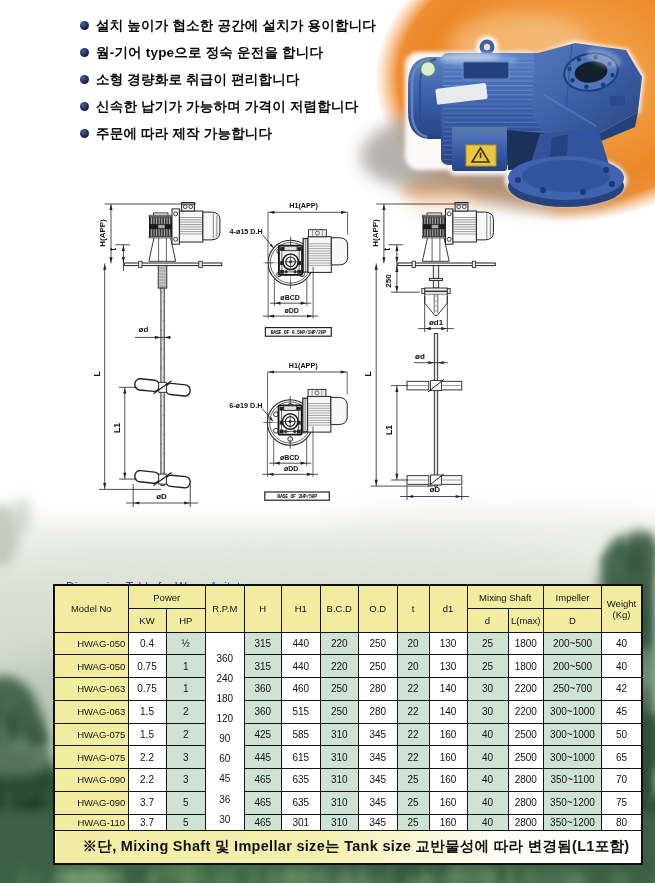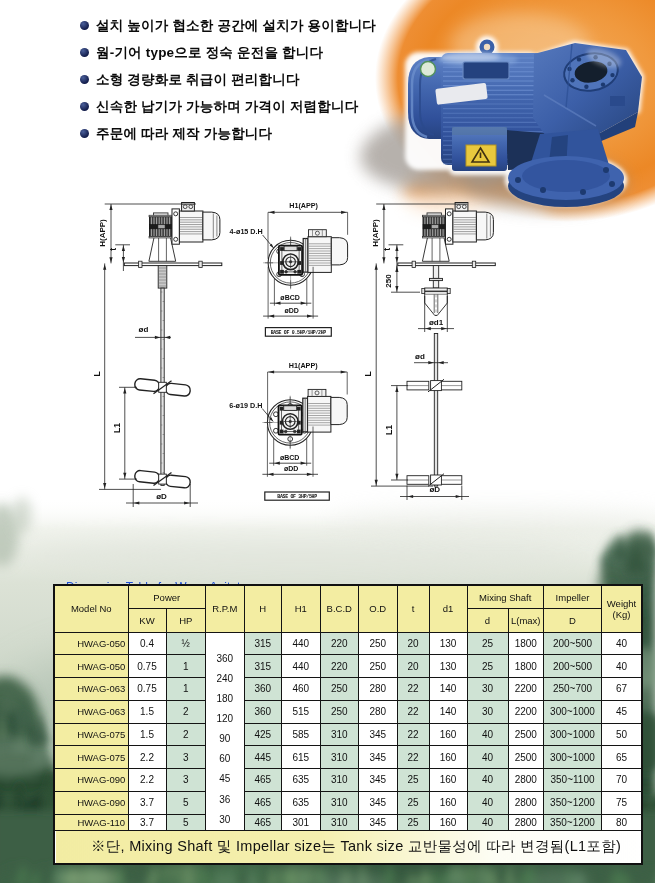--- a/index.html
+++ b/index.html
@@ -11,21 +11,21 @@
 .bl .dot{width:9px;height:9px;border-radius:50%;background:radial-gradient(circle at 35% 30%,#4a5f9a,#121c4a 70%);margin-right:7px;flex:0 0 9px;}
 #draw{position:absolute;left:0px;top:190px;width:520px;height:330px;z-index:2;}
 #tbl{position:absolute;left:0;top:560px;z-index:3;width:655px;}
 #title{position:absolute;left:66px;top:4px;font-size:12px;color:#1d4ed8;margin-top:16px;}
 table{border-collapse:collapse;position:absolute;left:53px;top:24px;table-layout:fixed;border:2px solid #111;}
 td,th{border:1.8px solid #141414;padding:0;text-align:center;vertical-align:middle;font-weight:normal;color:#111;}
 .hd{background:#f3eda2;font-size:9.5px;}
 .y{background:#f3eda2;padding-left:20px;}
 .g{background:#cfe3d4;}
 .w{background:#fff;}
-.note{background:linear-gradient(90deg,#f2eca2 0%,#f4efae 45%,#fdfdf4 75%,#ffffff 100%);font-weight:normal;font-size:14.5px;letter-spacing:0.3px;height:32px;padding-left:16px;}
+.note{background:linear-gradient(90deg,#f2eca2 0%,#f4efae 45%,#fdfdf4 75%,#ffffff 100%);font-weight:bold;font-size:14.5px;letter-spacing:0.3px;height:32px;padding-left:16px;}
 .dr td{font-size:10px;}
 .dr .y{font-size:9.5px;}
 td.rpm{font-size:10px;line-height:20.15px;vertical-align:top;padding-top:16px;}
 </style>
 </head>
 <body>
 <svg id="photo" viewBox="0 0 655 883">
 <defs>
 <linearGradient id="mist" x1="0" y1="0" x2="0" y2="1">
  <stop offset="0" stop-color="#ffffff" stop-opacity="0"></stop>
@@ -780,21 +780,21 @@
           <td class="g">1</td>
           <td class="g">360</td>
           <td class="w">460</td>
           <td class="g">250</td>
           <td class="w">280</td>
           <td class="g">22</td>
           <td class="w">140</td>
           <td class="g">30</td>
           <td class="w">2200</td>
           <td class="g">250~700</td>
-          <td class="w">67</td>
+          <td class="w">42</td>
         </tr>
 <tr class="dr" style="height:22.4px">
           <td class="y">HWAG-063</td>
           <td class="w">1.5</td>
           <td class="g">2</td>
           <td class="g">360</td>
           <td class="w">515</td>
           <td class="g">250</td>
           <td class="w">280</td>
           <td class="g">22</td>

